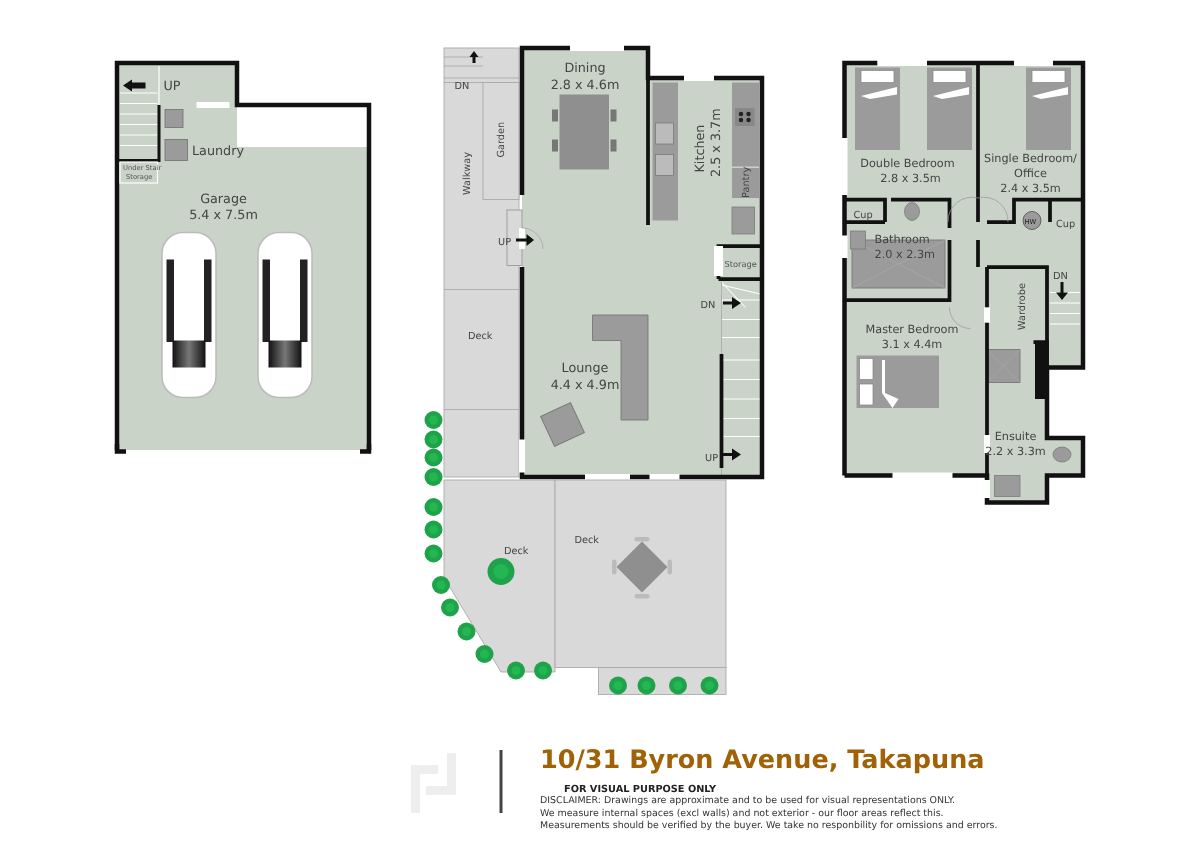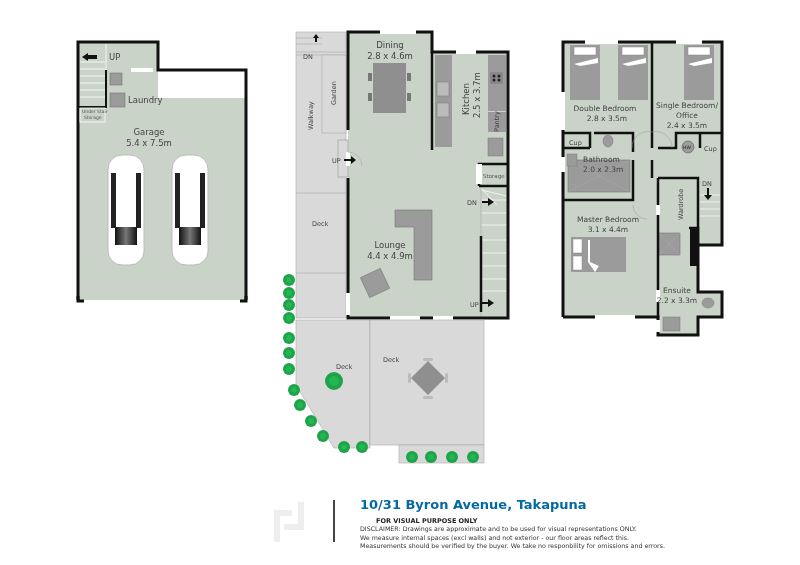--- a/index.html
+++ b/index.html
@@ -2,21 +2,21 @@
 <html><head>
 <meta charset="utf-8">
 <style>
   html, body { margin: 0; padding: 0; background: #ffffff; }
   body { width: 800px; height: 565px; position: relative; overflow: hidden; font-family: "DejaVu Sans", sans-serif; }
   #plan { position: absolute; left: 0; top: 0; width: 800px; height: 565px; }
   .room-label { font-family: "DejaVu Sans", sans-serif; font-size: 8.5px; fill: #444; }
   .small-label { font-family: "DejaVu Sans", sans-serif; font-size: 6.5px; fill: #444; }
   .tiny-label { font-family: "DejaVu Sans", sans-serif; font-size: 4.5px; fill: #555; }
   .footer { position: absolute; left: 360px; top: 497px; width: 420px; }
-  .footer-title { font-family: "DejaVu Sans", sans-serif; font-weight: bold; font-size: 13px; color: #0369a1; letter-spacing: 0; }
+  .footer-title { font-family: "DejaVu Sans", sans-serif; font-weight: bold; font-size: 17px; color: #a16207; letter-spacing: 0; }
   .footer-sub { font-family: "DejaVu Sans", sans-serif; font-weight: bold; font-size: 6.5px; color: #222; margin-top: 5px; padding-left: 16px; }
   .footer-line { font-family: "DejaVu Sans", sans-serif; font-size: 6.3px; color: #333; line-height: 8.6px; }
   .divider { position: absolute; left: 333px; top: 500px; width: 1.5px; height: 42px; background: #444; }
   .logo { position: absolute; left: 272px; top: 502px; }
 </style>
 </head>
 <body>
 
 <svg id="plan" viewBox="0 0 800 565" xmlns="http://www.w3.org/2000/svg">
   <defs>

